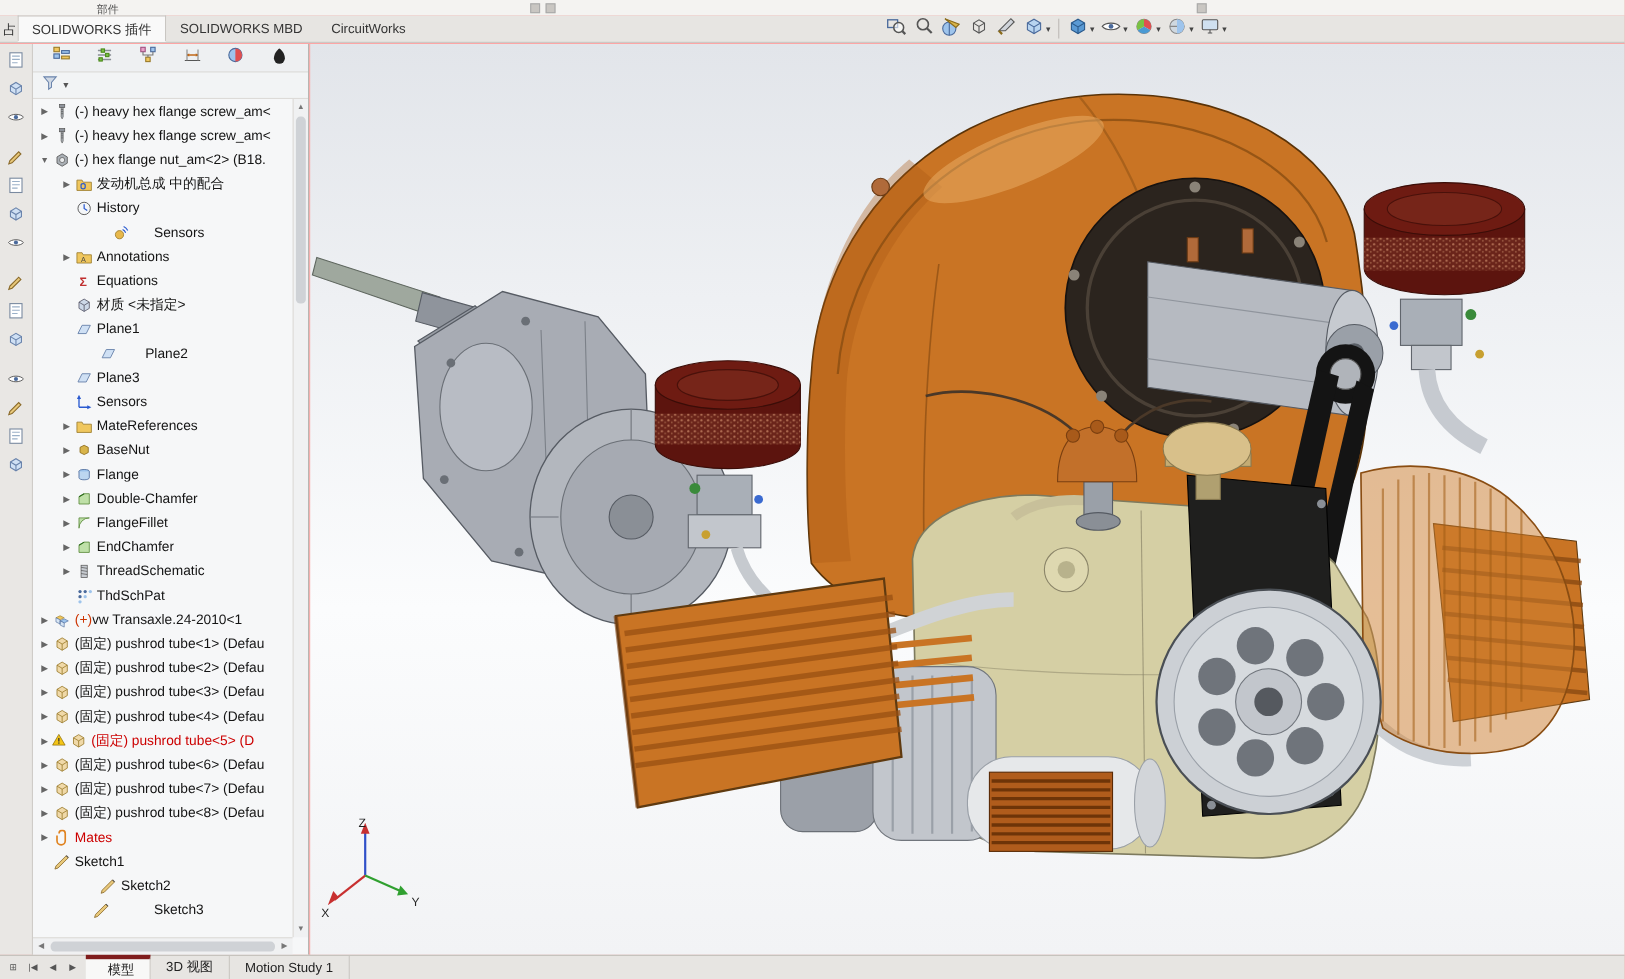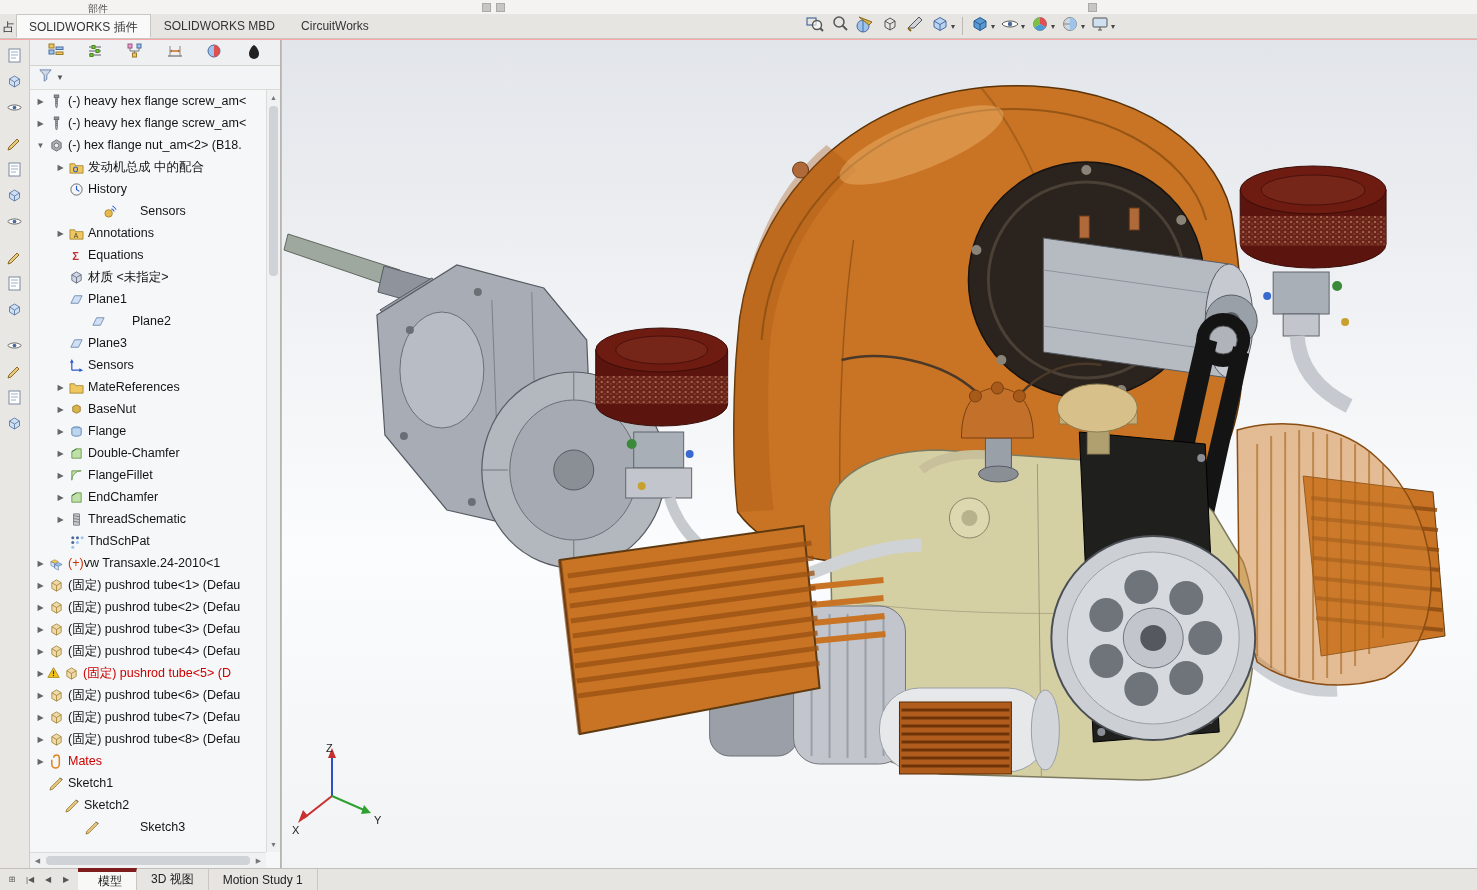--- a/index.html
+++ b/index.html
@@ -636,21 +636,21 @@
         <div class="tree-row" style="padding-left: 4px;">
           <span class="tree-arrow"></span>
           <span class="tree-icon">
             <svg viewBox="0 0 16 16">
               <path d="M2 12L12 2l2 2L4 14l-3 1z" fill="#e8c87a" stroke="#8a6a2a" stroke-width="0.8"></path>
               <path d="M12 2l2 2" stroke="#555"></path>
             </svg>
           </span>
           <span class="tree-label">Sketch1</span>
         </div>
-        <div class="tree-row" style="padding-left: 20px;">
+        <div class="tree-row" style="padding-left: 20px; margin-left: 26px;">
           <span class="tree-arrow"></span>
           <span class="tree-icon">
             <svg viewBox="0 0 16 16">
               <path d="M2 12L12 2l2 2L4 14l-3 1z" fill="#e8c87a" stroke="#8a6a2a" stroke-width="0.8"></path>
               <path d="M12 2l2 2" stroke="#555"></path>
             </svg>
           </span>
           <span class="tree-label">Sketch2</span>
         </div>
         <div class="tree-row" style="padding-left: 4px; gap: 36px;">

